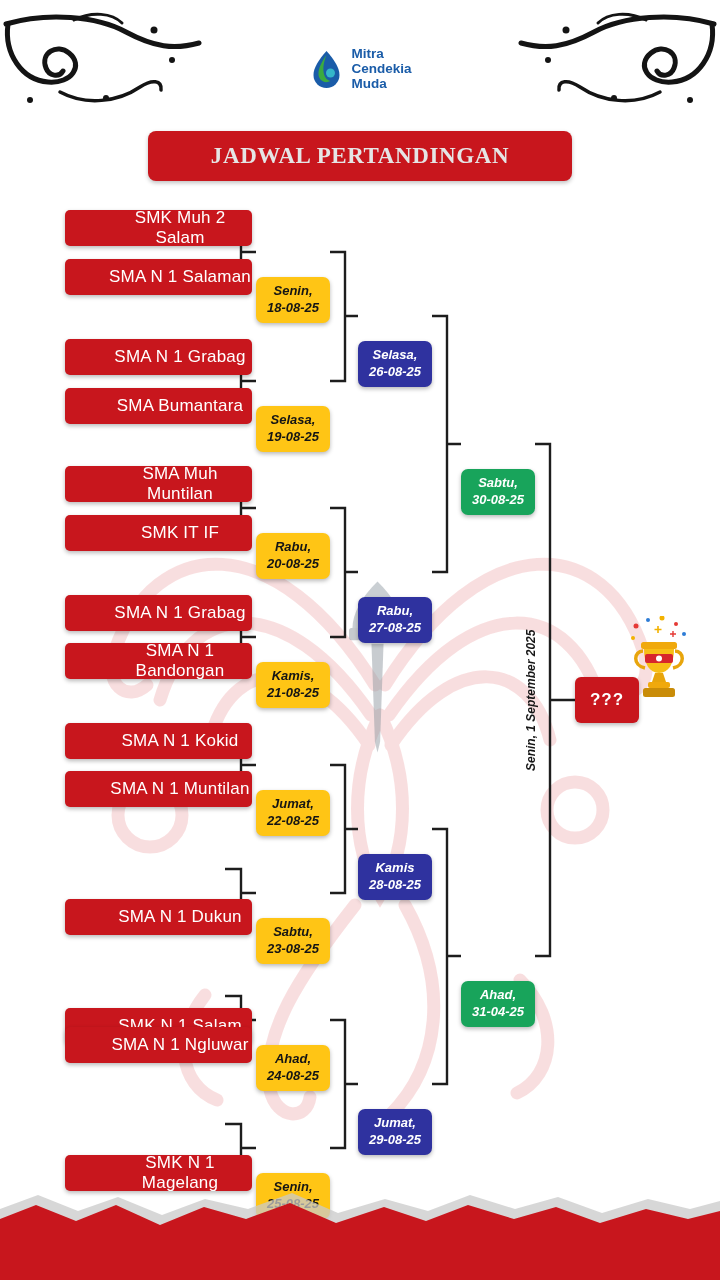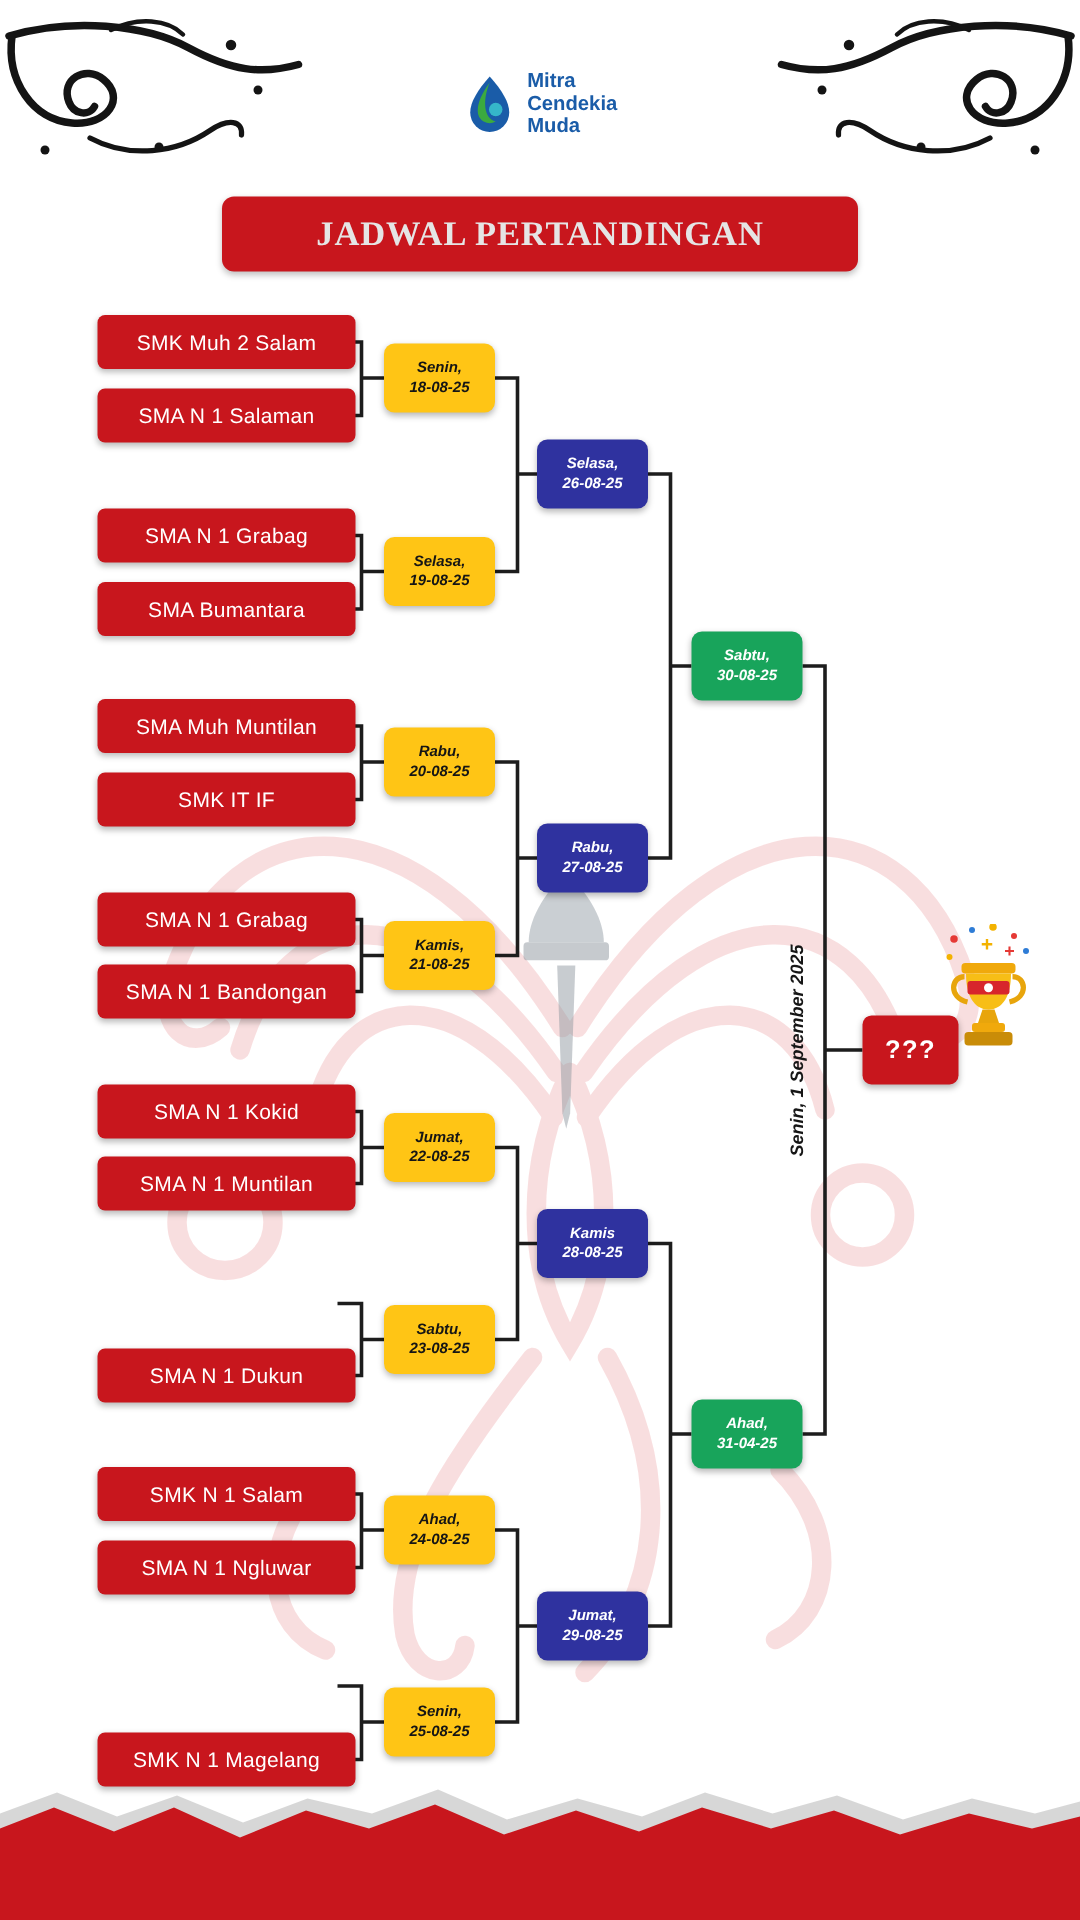--- a/index.html
+++ b/index.html
@@ -22,26 +22,26 @@
   
   .banner{position:absolute;left:148px;top:131px;width:424px;height:50px;background:var(--red);
     border-radius:8px;display:flex;align-items:center;justify-content:center;z-index:2;
     box-shadow:0 2px 4px rgba(0,0,0,.25);}
   .banner h1{margin:0;color:#e5e5e5;font-size:23px;letter-spacing:.6px;font-weight:bold;font-family:Liberation Serif, serif;}
 
   
   .lines{position:absolute;left:0;top:0;z-index:1;pointer-events:none;}
 
   
-  .team{position:absolute;left:65px;width:172px;height:36px;background:var(--red);color:#fff;
-    border-radius:5px;display:flex;align-items:center;justify-content:center;font-size:14px;
-    letter-spacing:.2px;box-shadow:0 2px 4px rgba(0,0,0,.28);z-index:2;text-align:center;}
+  .team{position:absolute;left:65px;width:144px;height:36px;background:var(--red);color:#fff;
+    border-radius:5px;display:flex;align-items:center;justify-content:center;font-size:17px;
+    letter-spacing:.2px;box-shadow:0 2px 4px rgba(0,0,0,.28);z-index:2;text-align:center;padding-left:43px;}
   .match{position:absolute;width:74px;height:46px;border-radius:7px;display:flex;flex-direction:column;
-    align-items:center;justify-content:center;font-style:italic;font-size:10px;font-weight:bold;
-    line-height:1.3;box-shadow:0 2px 4px rgba(0,0,0,.28);z-index:2;text-align:center;}
+    align-items:center;justify-content:center;font-style:italic;font-size:13px;font-weight:bold;
+    line-height:1.3;box-shadow:0 2px 4px rgba(0,0,0,.28);z-index:2;text-align:center;margin-top:48px;}
   .r1{left:256px;background:var(--yellow);color:#151515;}
   .r2{left:358px;background:var(--blue);color:#fff;}
   .sf{left:461px;background:var(--green);color:#fff;}
   .final-box{position:absolute;left:575px;top:677px;width:64px;height:46px;background:var(--red);
     border-radius:6px;display:flex;align-items:center;justify-content:center;color:#fff;
     font-weight:bold;font-size:17px;letter-spacing:1px;box-shadow:0 2px 4px rgba(0,0,0,.28);z-index:2;}
 
   .vertical-date{position:absolute;left:519px;top:612px;width:24px;height:176px;z-index:2;
     writing-mode:vertical-rl;transform:rotate(180deg);text-align:center;line-height:24px;
     font-style:italic;font-weight:bold;font-size:12px;color:#161616;}
@@ -146,21 +146,21 @@
   <div class="team" style="top:259px">SMA N 1 Salaman</div>
   <div class="team" style="top:339px">SMA N 1 Grabag</div>
   <div class="team" style="top:388px">SMA Bumantara</div>
   <div class="team" style="top:466px">SMA Muh Muntilan</div>
   <div class="team" style="top:515px">SMK IT IF</div>
   <div class="team" style="top:595px">SMA N 1 Grabag</div>
   <div class="team" style="top:643px">SMA N 1 Bandongan</div>
   <div class="team" style="top:723px">SMA N 1 Kokid</div>
   <div class="team" style="top:771px">SMA N 1 Muntilan</div>
   <div class="team" style="top:899px">SMA N 1 Dukun</div>
-  <div class="team" style="top:978px">SMK N 1 Salam</div>
+  <div class="team" style="top:1008px">SMK N 1 Salam</div>
   <div class="team" style="top:1027px">SMA N 1 Ngluwar</div>
   <div class="team" style="top:1155px">SMK N 1 Magelang</div>
 
   <div class="match r1" style="top:229px">
     <span>Senin,</span>
     <span>18-08-25</span>
   </div>
   <div class="match r1" style="top:358px">
     <span>Selasa,</span>
     <span>19-08-25</span>

